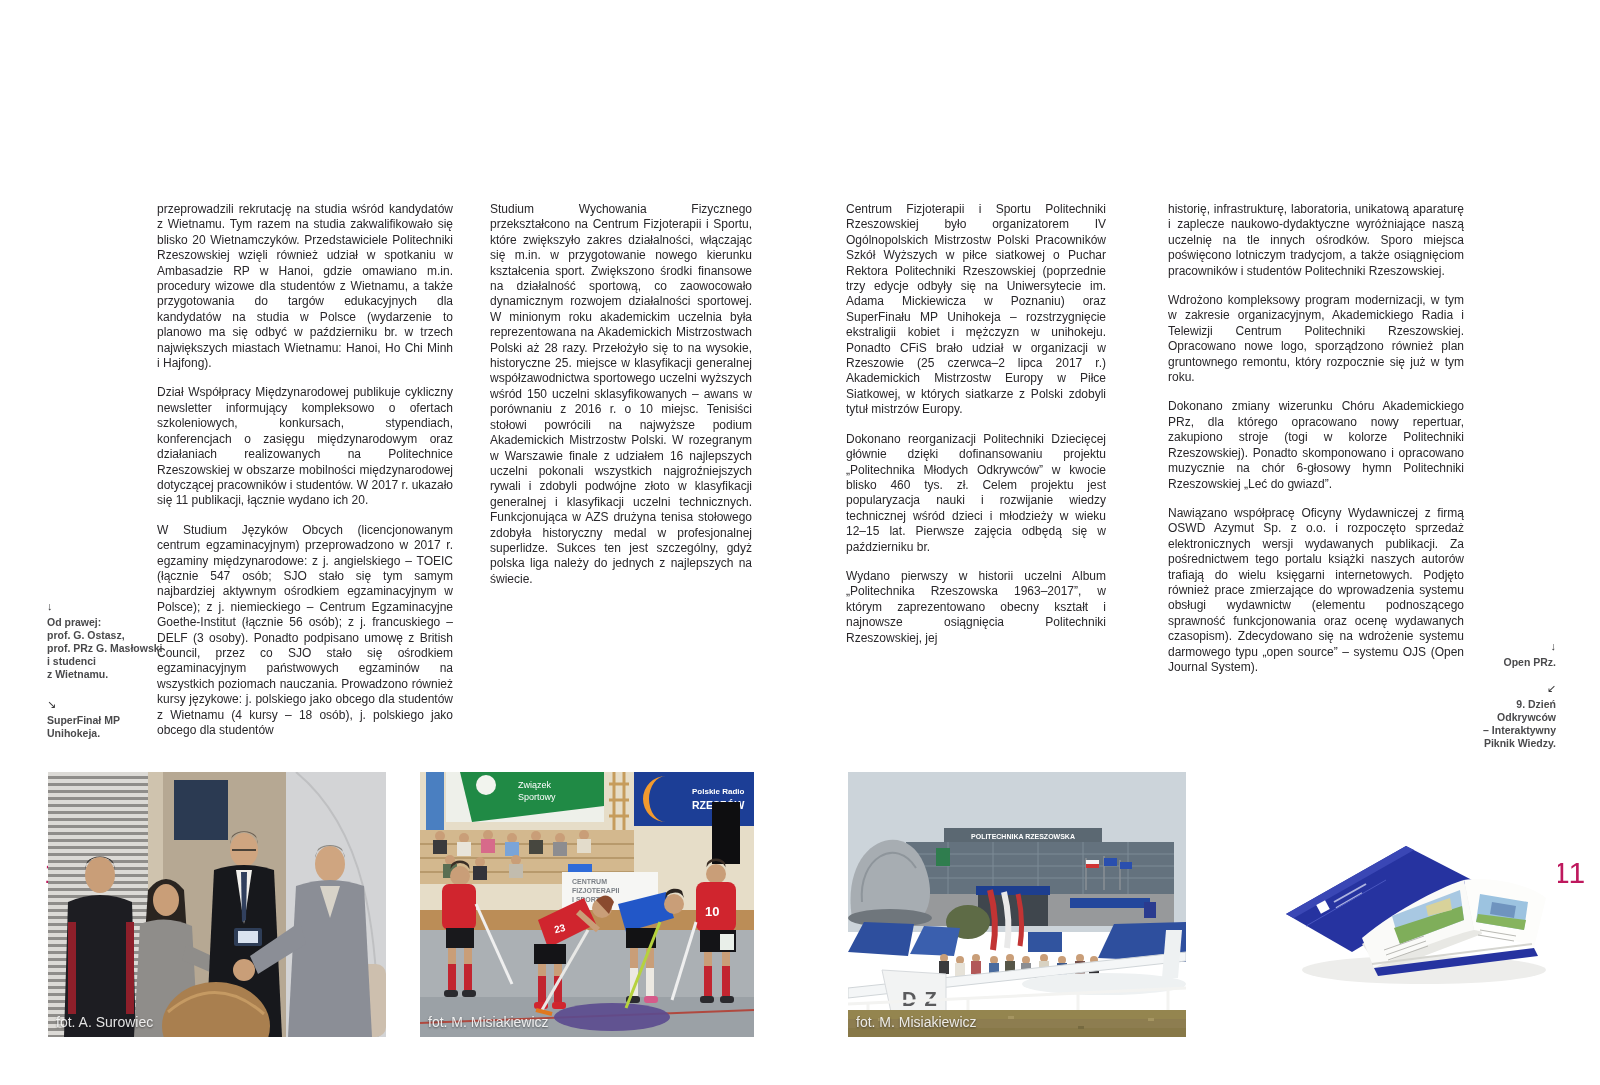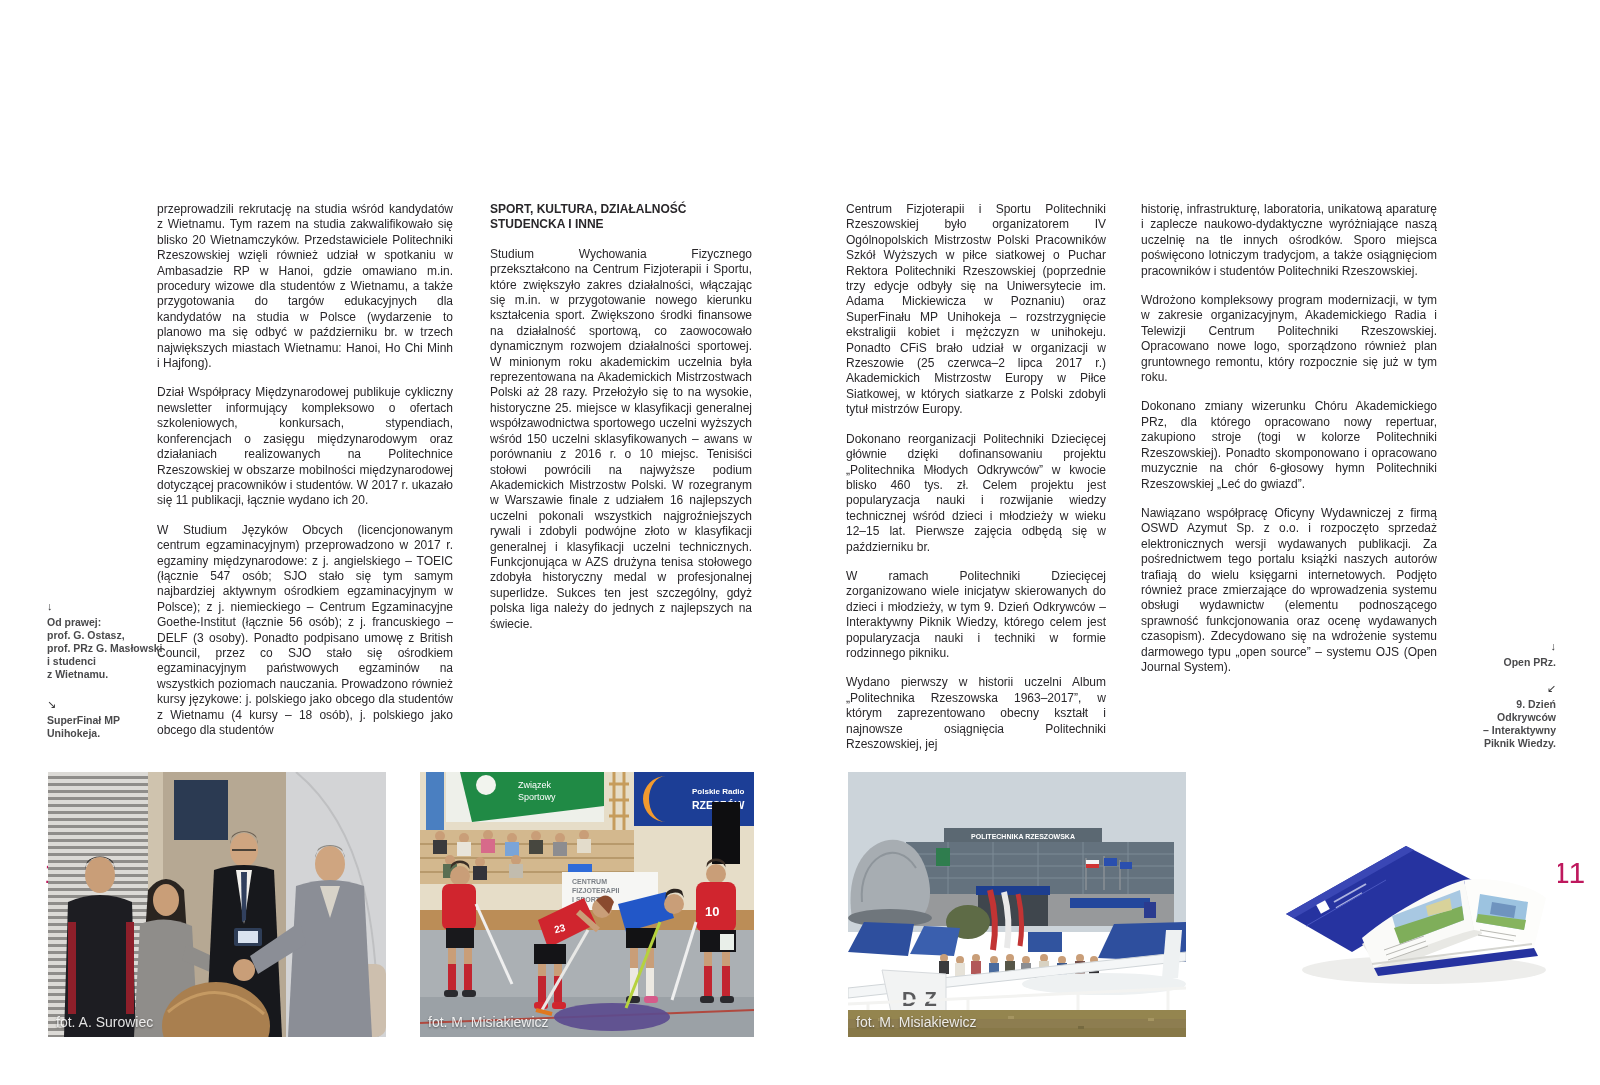--- a/index.html
+++ b/index.html
@@ -6,21 +6,21 @@
   html,body{margin:0;padding:0;background:#ffffff;}
   .spread{position:relative;width:1600px;height:1085px;background:#fff;overflow:hidden;
           font-family:"Liberation Sans","DejaVu Sans",sans-serif;color:#29272a;}
   
   .col{position:absolute;top:202px;font-size:12px;line-height:15.4px;text-align:justify;}
   .col p{margin:0 0 14px 0;}
   .col .heading{font-weight:700;text-align:left;margin:0 0 14px 0;}
   #col1{left:157px;width:296px;}
   #col2{left:490px;width:262px;}
   #col3{left:846px;width:260px;}
-  #col4{left:1141px;width:296px;}
+  #col4{left:1168px;width:296px;}
   
   .mcap{position:absolute;font-size:10.5px;line-height:13px;color:#4a4a4c;}
   .mcap .arr{display:block;font-size:11px;margin-bottom:3px;color:#3a3a3c;}
   .mcap .cap-text{white-space:pre-line;font-weight:bold;}
   #cap-l1{left:47px;top:600px;}
   #cap-l2{left:47px;top:698px;}
   #cap-r1{right:44px;top:640px;text-align:right;}
   #cap-r2{right:44px;top:682px;text-align:right;}
   #cap-r1 .arr,#cap-r2 .arr{text-align:right;}
   
@@ -42,28 +42,26 @@
 
 <div class="spread">
 
   <div class="col" id="col1">
     <p>przeprowadzili rekrutację na studia wśród kandydatów z Wietnamu. Tym razem na studia zakwalifikowało się blisko 20 Wietnamczyków. Przedstawiciele Politechniki Rzeszowskiej wzięli również udział w spotkaniu w Ambasadzie RP w Hanoi, gdzie omawiano m.in. procedury wizowe dla studentów z Wietnamu, a także przygotowania do targów edukacyjnych dla kandydatów na studia w Polsce (wydarzenie to planowo ma się odbyć w październiku br. w trzech największych miastach Wietnamu: Hanoi, Ho Chi Minh i Hajfong).</p>
     <p>Dział Współpracy Międzynarodowej publikuje cykliczny newsletter informujący kompleksowo o ofertach szkoleniowych, konkursach, stypendiach, konferencjach o zasięgu międzynarodowym oraz działaniach realizowanych na Politechnice Rzeszowskiej w obszarze mobilności międzynarodowej dotyczącej pracowników i studentów. W 2017 r. ukazało się 11 publikacji, łącznie wydano ich 20.</p>
     <p>W Studium Języków Obcych (licencjonowanym centrum egzaminacyjnym) przeprowadzono w 2017 r. egzaminy międzynarodowe: z j. angielskiego – TOEIC (łącznie 547 osób; SJO stało się tym samym najbardziej aktywnym ośrodkiem egzaminacyjnym w Polsce); z j. niemieckiego – Centrum Egzaminacyjne Goethe-Institut (łącznie 56 osób); z j. francuskiego – DELF (3 osoby). Ponadto podpisano umowę z British Council, przez co SJO stało się ośrodkiem egzaminacyjnym państwowych egzaminów na wszystkich poziomach nauczania. Prowadzono również kursy językowe: j. polskiego jako obcego dla studentów z Wietnamu (4 kursy – 18 osób), j. polskiego jako obcego dla studentów</p>
   </div>
 
   <div class="col" id="col2">
-    <div class="heading">SPORT, KULTURA, DZIAŁALNOŚĆ STUDENCKA I INNE</div>
     <p>Studium Wychowania Fizycznego przekształcono na Centrum Fizjoterapii i Sportu, które zwiększyło zakres działalności, włączając się m.in. w przygotowanie nowego kierunku kształcenia sport. Zwiększono środki finansowe na działalność sportową, co zaowocowało dynamicznym rozwojem działalności sportowej. W minionym roku akademickim uczelnia była reprezentowana na Akademickich Mistrzostwach Polski aż 28 razy. Przełożyło się to na wysokie, historyczne 25. miejsce w klasyfikacji generalnej współzawodnictwa sportowego uczelni wyższych wśród 150 uczelni sklasyfikowanych – awans w porównaniu z 2016 r. o 10 miejsc. Tenisiści stołowi powrócili na najwyższe podium Akademickich Mistrzostw Polski. W rozegranym w Warszawie finale z udziałem 16 najlepszych uczelni pokonali wszystkich najgroźniejszych rywali i zdobyli podwójne złoto w klasyfikacji generalnej i klasyfikacji uczelni technicznych. Funkcjonująca w AZS drużyna tenisa stołowego zdobyła historyczny medal w profesjonalnej superlidze. Sukces ten jest szczególny, gdyż polska liga należy do jednych z najlepszych na świecie.</p>
   </div>
 
   <div class="col" id="col3">
     <p>Centrum Fizjoterapii i Sportu Politechniki Rzeszowskiej było organizatorem IV Ogólnopolskich Mistrzostw Polski Pracowników Szkół Wyższych w piłce siatkowej o Puchar Rektora Politechniki Rzeszowskiej (poprzednie trzy edycje odbyły się na Uniwersytecie im. Adama Mickiewicza w Poznaniu) oraz SuperFinału MP Unihokeja – rozstrzygnięcie ekstraligii kobiet i mężczyzn w unihokeju. Ponadto CFiS brało udział w organizacji w Rzeszowie (25 czerwca–2 lipca 2017 r.) Akademickich Mistrzostw Europy w Piłce Siatkowej, w których siatkarze z Polski zdobyli tytuł mistrzów Europy.</p>
     <p>Dokonano reorganizacji Politechniki Dziecięcej głównie dzięki dofinansowaniu projektu „Politechnika Młodych Odkrywców” w kwocie blisko 460 tys. zł. Celem projektu jest popularyzacja nauki i rozwijanie wiedzy technicznej wśród dzieci i młodzieży w wieku 12–15 lat. Pierwsze zajęcia odbędą się w październiku br.</p>
-    <p>W ramach Politechniki Dziecięcej zorganizowano wiele inicjatyw skierowanych do dzieci i młodzieży, w tym 9. Dzień Odkrywców – Interaktywny Piknik Wiedzy, którego celem jest popularyzacja nauki i techniki w formie rodzinnego pikniku.</p>
     <p>Wydano pierwszy w historii uczelni Album „Politechnika Rzeszowska 1963–2017”, w którym zaprezentowano obecny kształt i najnowsze osiągnięcia Politechniki Rzeszowskiej, jej</p>
   </div>
 
   <div class="col" id="col4">
     <p>historię, infrastrukturę, laboratoria, unikatową aparaturę i zaplecze naukowo-dydaktyczne wyróżniające naszą uczelnię na tle innych ośrodków. Sporo miejsca poświęcono lotniczym tradycjom, a także osiągnięciom pracowników i studentów Politechniki Rzeszowskiej.</p>
     <p>Wdrożono kompleksowy program modernizacji, w tym w zakresie organizacyjnym, Akademickiego Radia i Telewizji Centrum Politechniki Rzeszowskiej. Opracowano nowe logo, sporządzono również plan gruntownego remontu, który rozpocznie się już w tym roku.</p>
     <p>Dokonano zmiany wizerunku Chóru Akademickiego PRz, dla którego opracowano nowy repertuar, zakupiono stroje (togi w kolorze Politechniki Rzeszowskiej). Ponadto skomponowano i opracowano muzycznie na chór 6-głosowy hymn Politechniki Rzeszowskiej „Leć do gwiazd”.</p>
     <p>Nawiązano współpracę Oficyny Wydawniczej z firmą OSWD Azymut Sp. z o.o. i rozpoczęto sprzedaż elektronicznych wersji wydawanych publikacji. Za pośrednictwem tego portalu książki naszych autorów trafiają do wielu księgarni internetowych. Podjęto również prace zmierzające do wprowadzenia systemu obsługi wydawnictw (elementu podnoszącego sprawność funkcjonowania oraz ocenę wydawanych czasopism). Zdecydowano się na wdrożenie systemu darmowego typu „open source” – systemu OJS (Open Journal System).</p>
   </div>
 

